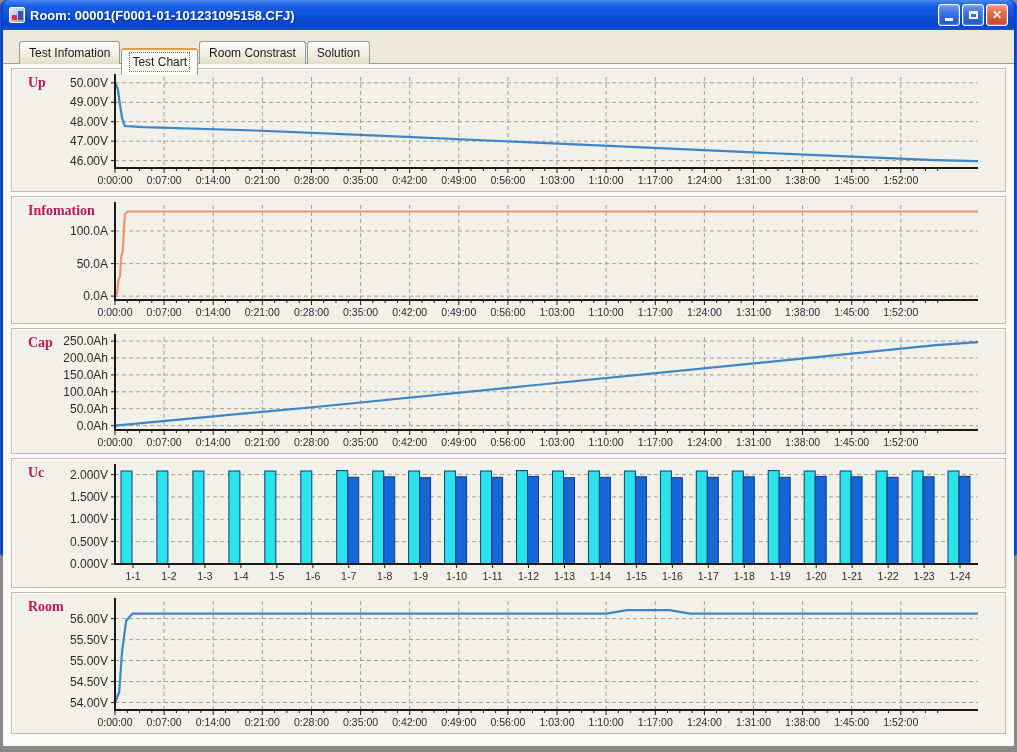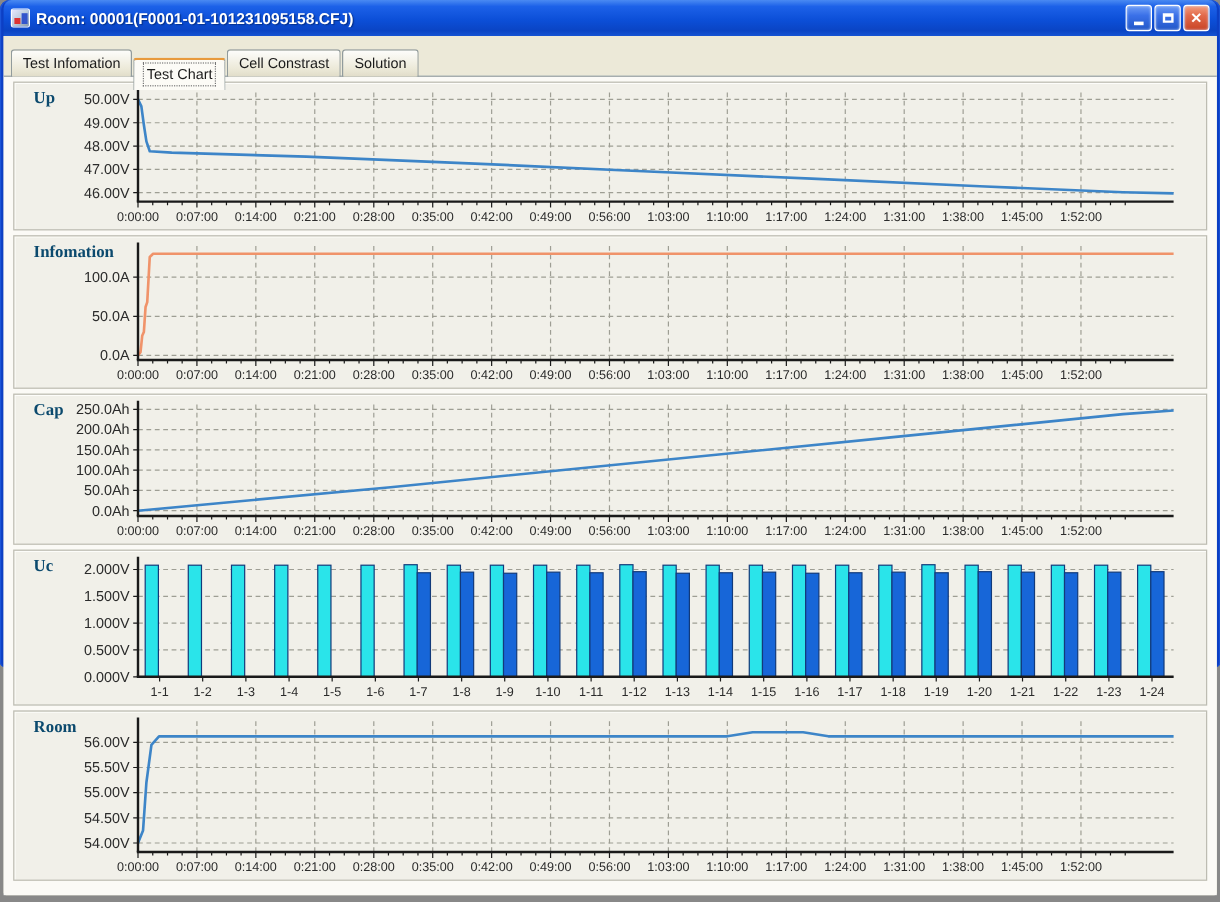--- a/index.html
+++ b/index.html
@@ -41,21 +41,21 @@
     background:linear-gradient(180deg,#6d9cf5 0%,#3a70e8 40%,#2257c8 100%);
     box-shadow:inset 0 0 2px #d6e4ff;
   }
   .win-btn.close { background:linear-gradient(180deg,#f29d7e 0%,#e2694a 40%,#c94426 100%); }
   .minimize-glyph { display:block; width:8px; height:3px; background:#fff; margin-top:9px; }
   .maximize-glyph { display:block; width:9px; height:8px; border:2px solid #fff; border-top-width:3px; }
 
   .client { background:#ece9d8; height:716px; border-radius:0 0 2px 2px; display:flex; flex-direction:column; }
 
   .tabstrip {
-    height:33px; padding:6px 6px 0 6px;
+    height:33px; padding:6px 6px 0 16px;
     display:flex; align-items:flex-end; gap:1px;
     background:#ece9d8;
   }
   .tab {
     font-size:12px; color:#1a1a1a;
     background:linear-gradient(180deg,#fdfdfb 0%,#ece9d8 70%,#e0dcc8 100%);
     border:1px solid #919b9c; border-bottom:none;
     border-radius:3px 3px 0 0;
     padding:4px 9px 4px 9px;
     cursor:pointer; position:relative; top:1px;
@@ -77,21 +77,21 @@
   }
   .chart-panel {
     background:#f1f0e9;
     border:1px solid #bdbcb2;
     box-shadow:inset 1px 1px 0 #fdfdfa;
     position:relative; overflow:hidden;
   }
   .chart-label {
     position:absolute; left:16px; top:6px; width:90px;
     font-family:"Liberation Serif", serif;
-    font-weight:bold; font-size:14px; color:#0c4a6e;
+    font-weight:bold; font-size:14px; color:#be185d;
     pointer-events:none;
   }
   .chart-panel svg { display:block; }
   svg text.ylab { font-family:"Liberation Sans",sans-serif; font-size:12px; fill:#2b2b2b; }
   svg text.xlab { font-family:"Liberation Sans",sans-serif; font-size:10.5px; fill:#2b2b2b; }
   svg line.grid { stroke:#9e9e94; stroke-width:1; stroke-dasharray:4 3; }
   svg line.axis { stroke:#1a1a1a; stroke-width:2; }
   svg line.tick { stroke:#1a1a1a; stroke-width:1; }
 </style>
 </head>
@@ -111,21 +111,21 @@
       <span class="win-btn close">
           <span>✕</span>
         </span>
     </span>
   </div>
 
   <div class="client">
     <div class="tabstrip">
       <div class="tab"><span class="tab-label">Test Infomation</span></div>
       <div class="tab active"><span class="tab-label">Test Chart</span></div>
-      <div class="tab"><span class="tab-label">Cell Constrast</span></div>
+      <div class="tab"><span class="tab-label">Room Constrast</span></div>
       <div class="tab"><span class="tab-label">Solution</span></div>
     </div>
 
     <div class="content">
       <div class="chart-panel" style="height:124px">
         <span class="chart-label">Up</span>
         <svg width="990" height="120" viewBox="0 0 990 120">
             <line class="grid" x1="103" y1="13.8" x2="966" y2="13.8"></line>
             <line class="grid" x1="103" y1="33.3" x2="966" y2="33.3"></line>
             <line class="grid" x1="103" y1="52.7" x2="966" y2="52.7"></line>

